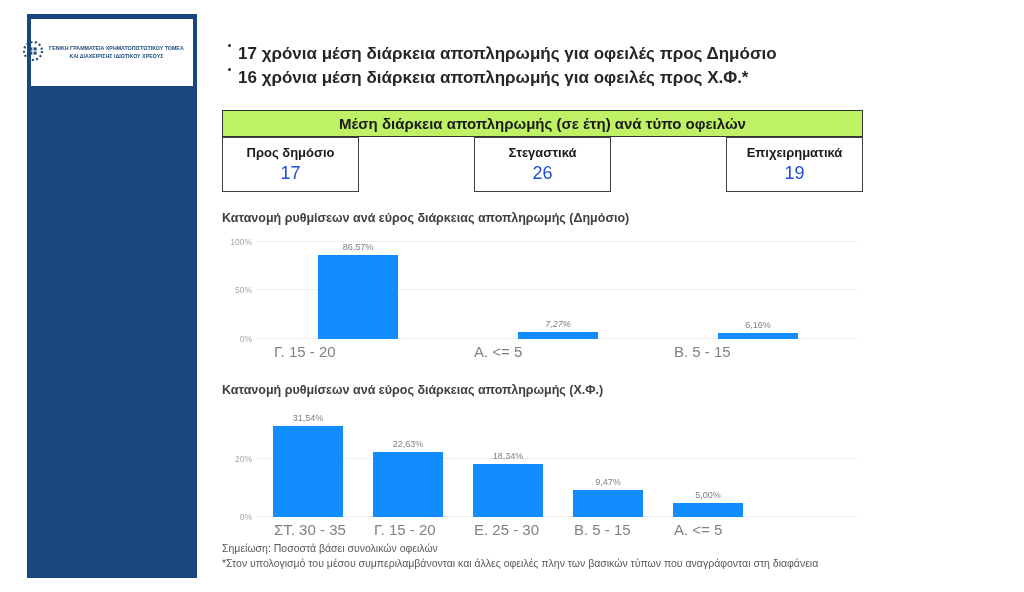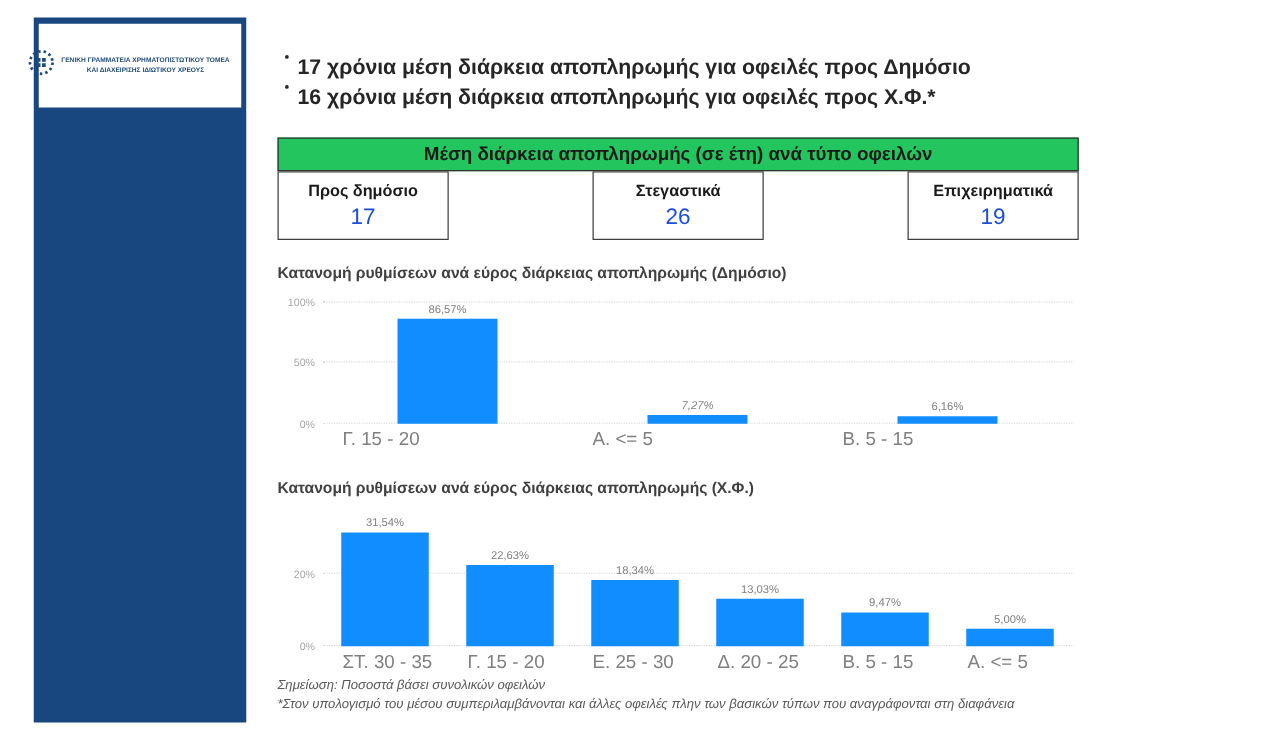--- a/index.html
+++ b/index.html
@@ -19,21 +19,21 @@
 
   
   .bullets { position:absolute; left:228px; top:44px; width:700px; }
   .bullet-row { display:flex; align-items:flex-start; height:24px; }
   .bullet-dot { width:3px; height:3px; border-radius:50%; background:#262626; margin-right:7px; flex:0 0 auto; }
   .bullet-text { font-weight:bold; font-size:17px; color:#262626; white-space:nowrap; }
 
   
   .tbl-header { position:absolute; left:222px; top:110px; width:641px; height:27px;
                 border:1.5px solid #333; display:flex; align-items:center; justify-content:center;
-                font-weight:bold; font-size:15px; color:#1a1a1a; background:#22c55e; }
+                font-weight:bold; font-size:15px; color:#1a1a1a; background:#bef264; }
   .tbl-cells { position:absolute; left:222px; top:137px; width:641px; height:55px;
                display:flex; justify-content:space-between; }
   .tbl-cell { width:137px; height:55px; border:1.5px solid #404040; background:#fff;
               display:flex; flex-direction:column; align-items:center; justify-content:center; gap:3px; }
   .cell-label { font-weight:bold; font-size:13px; color:#1a1a1a; }
   .cell-value { font-size:18px; color:#1d4ed8; }
 
   
   .chart-title { position:absolute; left:222px; font-weight:bold; font-size:12.5px; color:#404040; white-space:nowrap; }
   .chart { position:absolute; left:222px; }
@@ -42,21 +42,21 @@
   .plot { position:absolute; left:36px; top:0; width:600px; height:100%; }
   .gridline { position:absolute; left:0; width:100%; height:0; border-top:1px dotted #DCDCDC; }
   .slots { position:absolute; left:0; top:0; width:100%; height:100%; display:flex; }
   .slot { position:relative; height:100%; }
   .bar { position:absolute; bottom:0; left:50%; transform:translateX(-50%); }
   .v-label { position:absolute; left:0; width:100%; text-align:center; font-size:9px; color:#808080; white-space:nowrap; }
   .c-label { position:absolute; left:16px; width:100%; top:100%; margin-top:4px; text-align:left;
              font-size:15px; color:#808080; white-space:nowrap; }
 
   
-  .notes { position:absolute; left:222px; top:541px; font-style:italic; font-size:10.5px;
+  .notes { position:absolute; left:222px; top:541px; font-size:10.5px;
            color:#595959; line-height:1.45; }
 </style>
 </head>
 <body>
 
 <div class="page">
 
   <div class="sidebar">
     <div class="logo-box">
       <span class="emblem">
@@ -152,25 +152,20 @@
             <div class="bar" style="width: 70px; height: 65.5079px; background: rgb(17, 141, 255);"></div>
             <div class="v-label" style="bottom: 68.5079px;">22,63%</div>
             <div class="c-label">Γ. 15 - 20</div>
           </div>
           <div class="slot" style="width: 16.6667%;">
             <div class="bar" style="width: 70px; height: 53.0895px; background: rgb(17, 141, 255);"></div>
             <div class="v-label" style="bottom: 56.0895px;">18,34%</div>
             <div class="c-label">Ε. 25 - 30</div>
           </div>
           <div class="slot" style="width: 16.6667%;">
-            <div class="bar" style="width: 70px; height: 37.7184px; background: rgb(17, 141, 255);"></div>
-            <div class="v-label" style="bottom: 40.7184px;">13,03%</div>
-            <div class="c-label">Δ. 20 - 25</div>
-          </div>
-          <div class="slot" style="width: 16.6667%;">
             <div class="bar" style="width: 70px; height: 27.4132px; background: rgb(17, 141, 255);"></div>
             <div class="v-label" style="bottom: 30.4132px;">9,47%</div>
             <div class="c-label">Β. 5 - 15</div>
           </div>
           <div class="slot" style="width: 16.6667%;">
             <div class="bar" style="width: 70px; height: 14.4737px; background: rgb(17, 141, 255);"></div>
             <div class="v-label" style="bottom: 17.4737px;">5,00%</div>
             <div class="c-label">Α. &lt;= 5</div>
           </div>
         </div>

